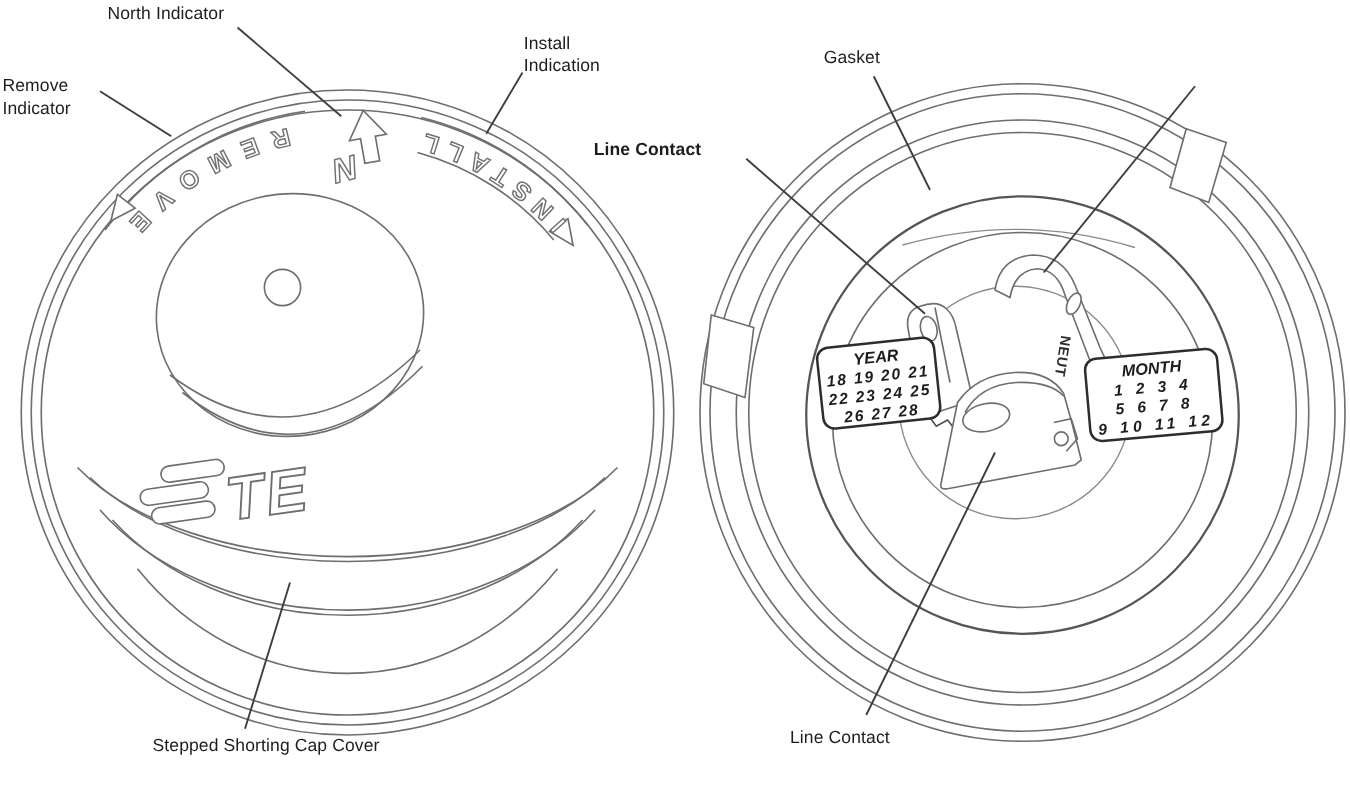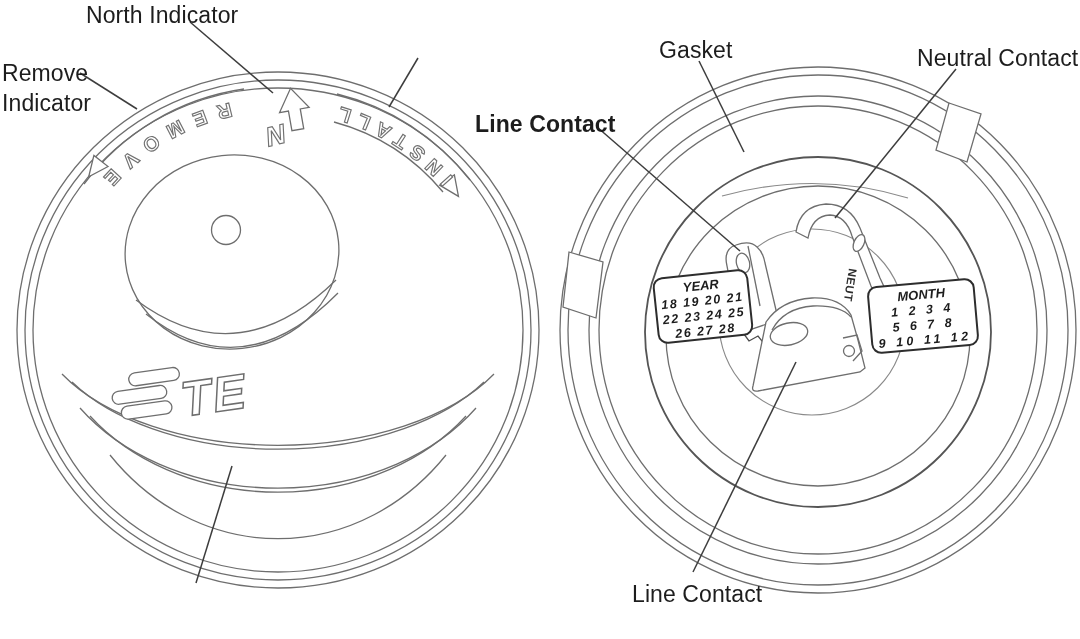--- a/index.html
+++ b/index.html
@@ -2,21 +2,21 @@
 <html><head>
 <meta charset="utf-8">
 <style>
   html,body{margin:0;padding:0;background:#ffffff;}
   .stage{
     position:relative;width:1080px;height:639px;background:#ffffff;
     font-family:"Liberation Sans",sans-serif;overflow:hidden;
   }
   .stage svg{position:absolute;left:0;top:0;}
   .lbl{
-    position:absolute;font-size:23px;line-height:1.3;color:#1d1d1d;
+    position:absolute;font-size:14px;line-height:1.3;color:#1d1d1d;
     letter-spacing:0.1px;
   }
   .nowrap{white-space:nowrap;}
   
   .ln{fill:none;stroke:#6e6e6e;stroke-width:1.3;}
   .lnthin{fill:none;stroke:#8a8a8a;stroke-width:1.1;}
   .lnd{fill:none;stroke:#555555;stroke-width:1.8;}
   .wfill{fill:#ffffff;stroke:#6e6e6e;stroke-width:1.3;}
   .leader{stroke:#3d3d3d;stroke-width:1.5;}
   .arcword{font-weight:bold;font-size:20px;fill:#ffffff;stroke:#717171;stroke-width:1.15px;}
@@ -141,18 +141,19 @@
     <line class="leader" x1="232" y1="466" x2="196" y2="583"></line>
     <line class="leader" x1="699" y1="61" x2="744" y2="152"></line>
     <line class="leader" x1="956" y1="69" x2="835" y2="218"></line>
     <line class="leader" x1="597" y1="127" x2="740" y2="251"></line>
     <line class="leader" x1="796" y1="362" x2="693" y2="572"></line>
   </g>
 </svg>
 
 <div class="lbl nowrap" style="left:86px;top:1px;">North Indicator</div>
 <div class="lbl" style="left:2px;top:59px;width:100px;">Remove Indicator</div>
+<div class="lbl" style="left:419px;top:25px;width:92px;">Install Indication</div>
+<div class="lbl" style="left:122px;top:587px;width:195px;">Stepped Shorting Cap Cover</div>
 <div class="lbl nowrap" style="left:659px;top:36px;">Gasket</div>
-<div class="lbl nowrap" style="left:917px;top:44px;">Neutral Contact</div>
 <div class="lbl nowrap" style="left:475px;top:110px;font-weight:bold;">Line Contact</div>
 <div class="lbl nowrap" style="left:632px;top:580px;">Line Contact</div>
 
 </div>
 
 </body></html>

